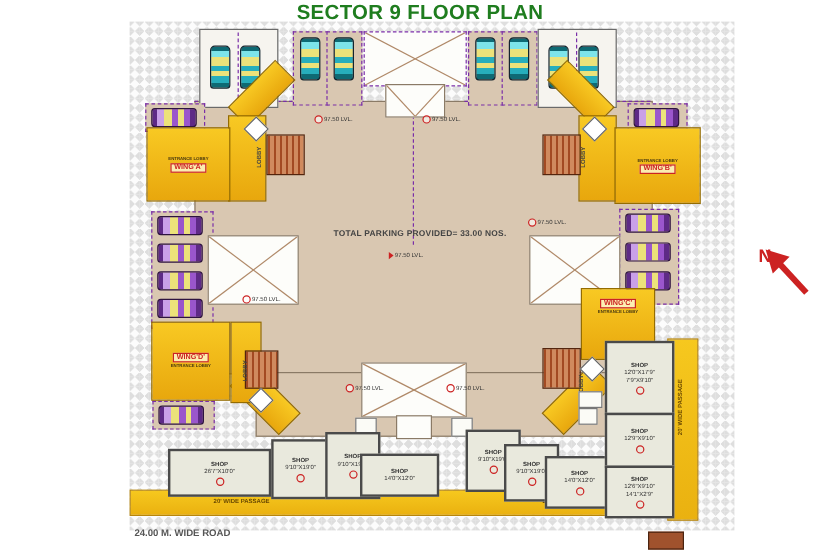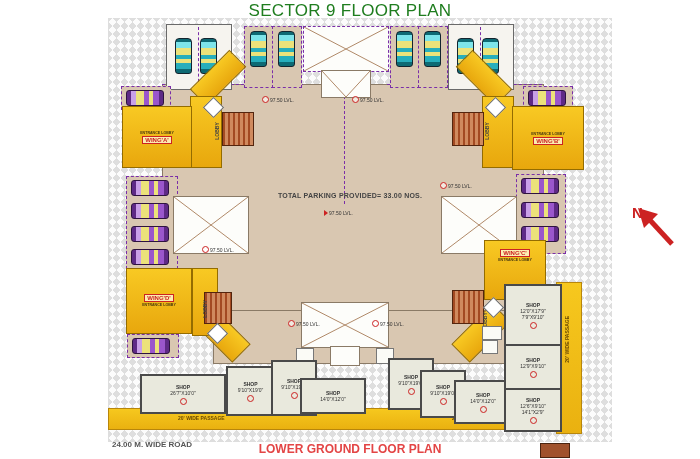--- a/index.html
+++ b/index.html
@@ -30,21 +30,21 @@
   .wing-label{color:#cc2222;border:1px solid #cc2222;font-weight:bold;font-size:6px;
     padding:0 2px;background:rgba(255,255,230,.75);white-space:nowrap;}
   .sub{font-size:6px;transform:scale(.6);color:#4a3a10;font-weight:bold;white-space:nowrap;}
   .lvl{display:flex;align-items:center;gap:1px;font-size:5px;color:#333;white-space:nowrap;}
   .ring{width:5px;height:5px;border:1px solid #cc2222;border-radius:50%;background:rgba(255,255,255,.6);flex:none;}
   .tri{width:0;height:0;border-left:4px solid #cc2222;border-top:3px solid transparent;border-bottom:3px solid transparent;flex:none;}
   .note{font-size:7px;font-weight:bold;color:#444;letter-spacing:.2px;text-align:center;}
   .bandtext{font-size:5px;color:#6b4a00;font-weight:bold;white-space:nowrap;}
   .vtext{writing-mode:vertical-rl;transform:rotate(180deg);}
   .lobby{font-size:5px;color:#444;font-weight:bold;transform:rotate(-90deg);transform-origin:center;white-space:nowrap;}
-  .title-top{font-size:17px;font-weight:normal;color:#1f7d1f;text-align:center;letter-spacing:.3px;}
+  .title-top{font-size:17px;font-weight:bold;color:#1f7d1f;text-align:center;letter-spacing:.3px;}
   .title-bottom{font-size:12px;font-weight:bold;color:#e34545;text-align:center;}
   .road{font-size:8px;font-weight:bold;color:#555;}
   .dseg{border-top:1px dashed #7a2ea8;}
   .vdash{border-left:1px dashed #7a2ea8;}
   .room{background:#fbfbf6;border:1px solid #777;}
   .brown{background:#a0522d;border:1px solid #4a2410;}
   svg.x{position:absolute;left:0;top:0;width:100%;height:100%;}
   svg.x line{stroke:#b08968;stroke-width:1;}
 </style>
 </head>
@@ -276,15 +276,14 @@
 
   <div class="abs" style="left:628px;top:200px;width:60px;height:60px;">
     <svg width="60" height="60" viewBox="0 0 60 60">
       <text x="4" y="18" fill="#cc2222" font-size="15" font-weight="bold" font-family="Liberation Sans, sans-serif">N</text>
       <line x1="44" y1="44" x2="20" y2="18" stroke="#cc2222" stroke-width="5"></line>
       <polygon points="10,8 30,14 16,28" fill="#cc2222"></polygon>
     </svg>
   </div>
 
   <div class="abs road" style="left:112px;top:440px;text-align:center;">24.00 M. WIDE ROAD</div>
-  <div class="abs title-bottom" style="left:0;right:0;top:442px;">LOWER GROUND FLOOR PLAN</div>
 
 </div>
 
 </body></html>

